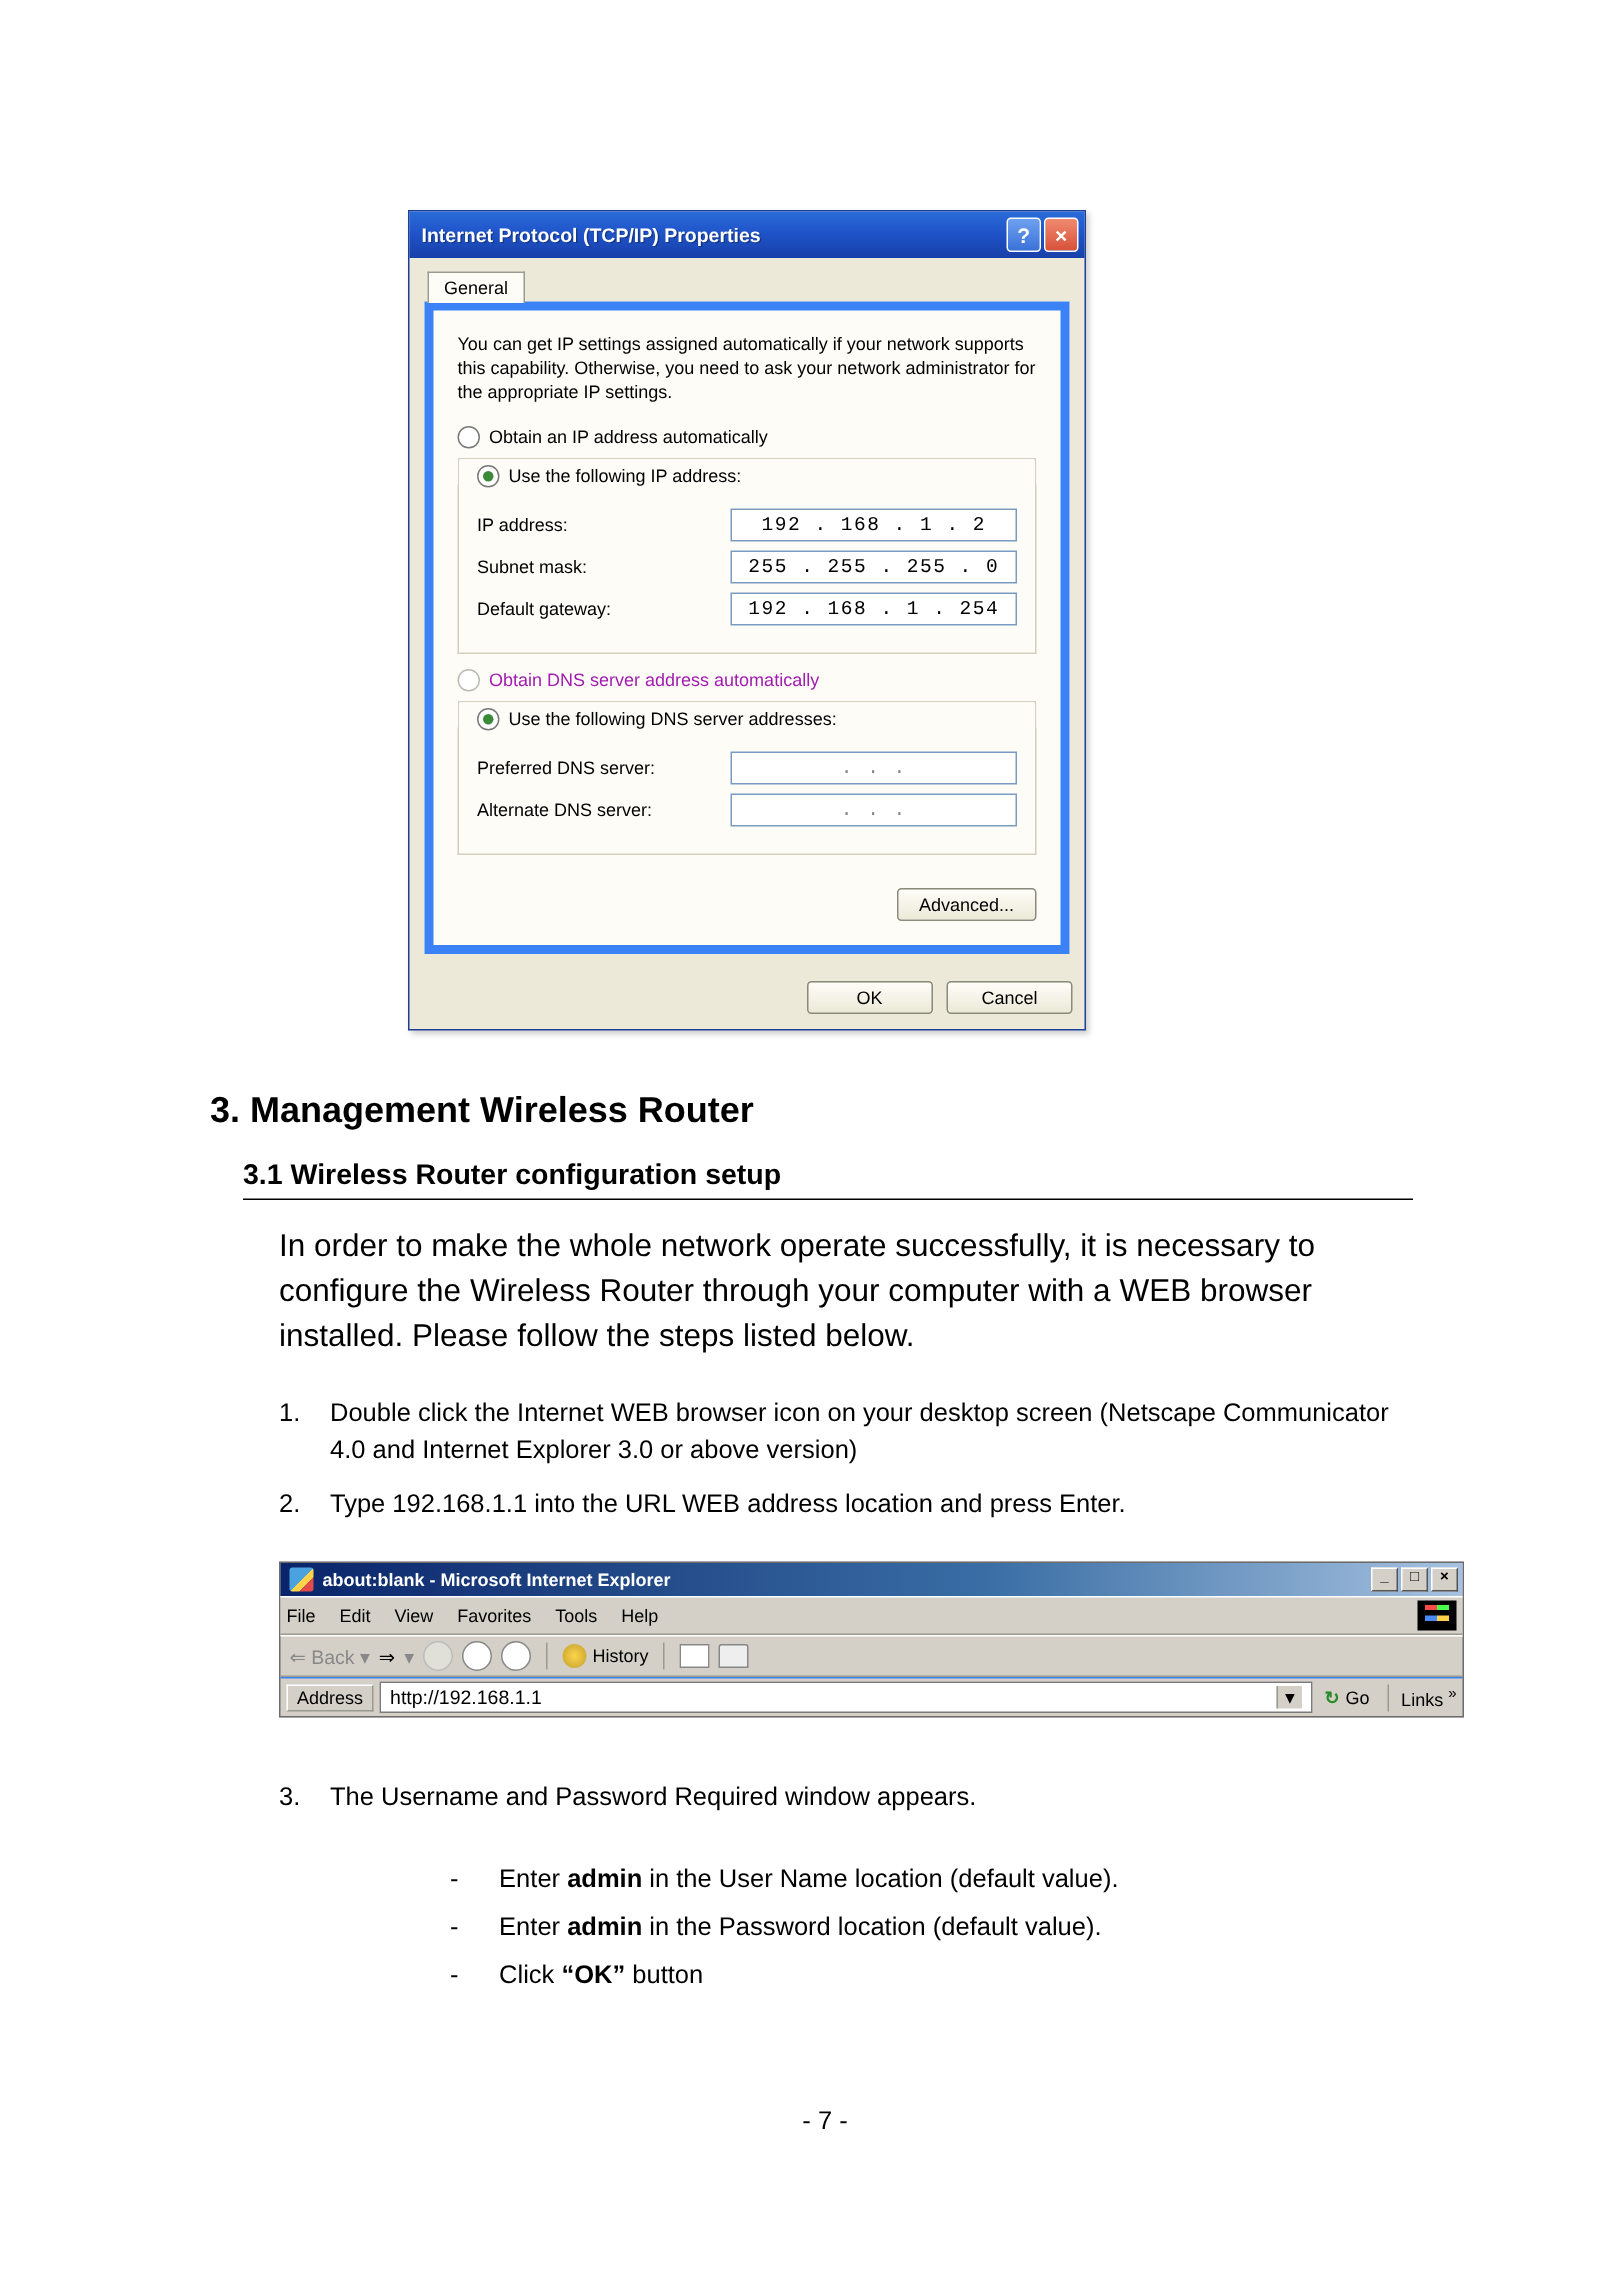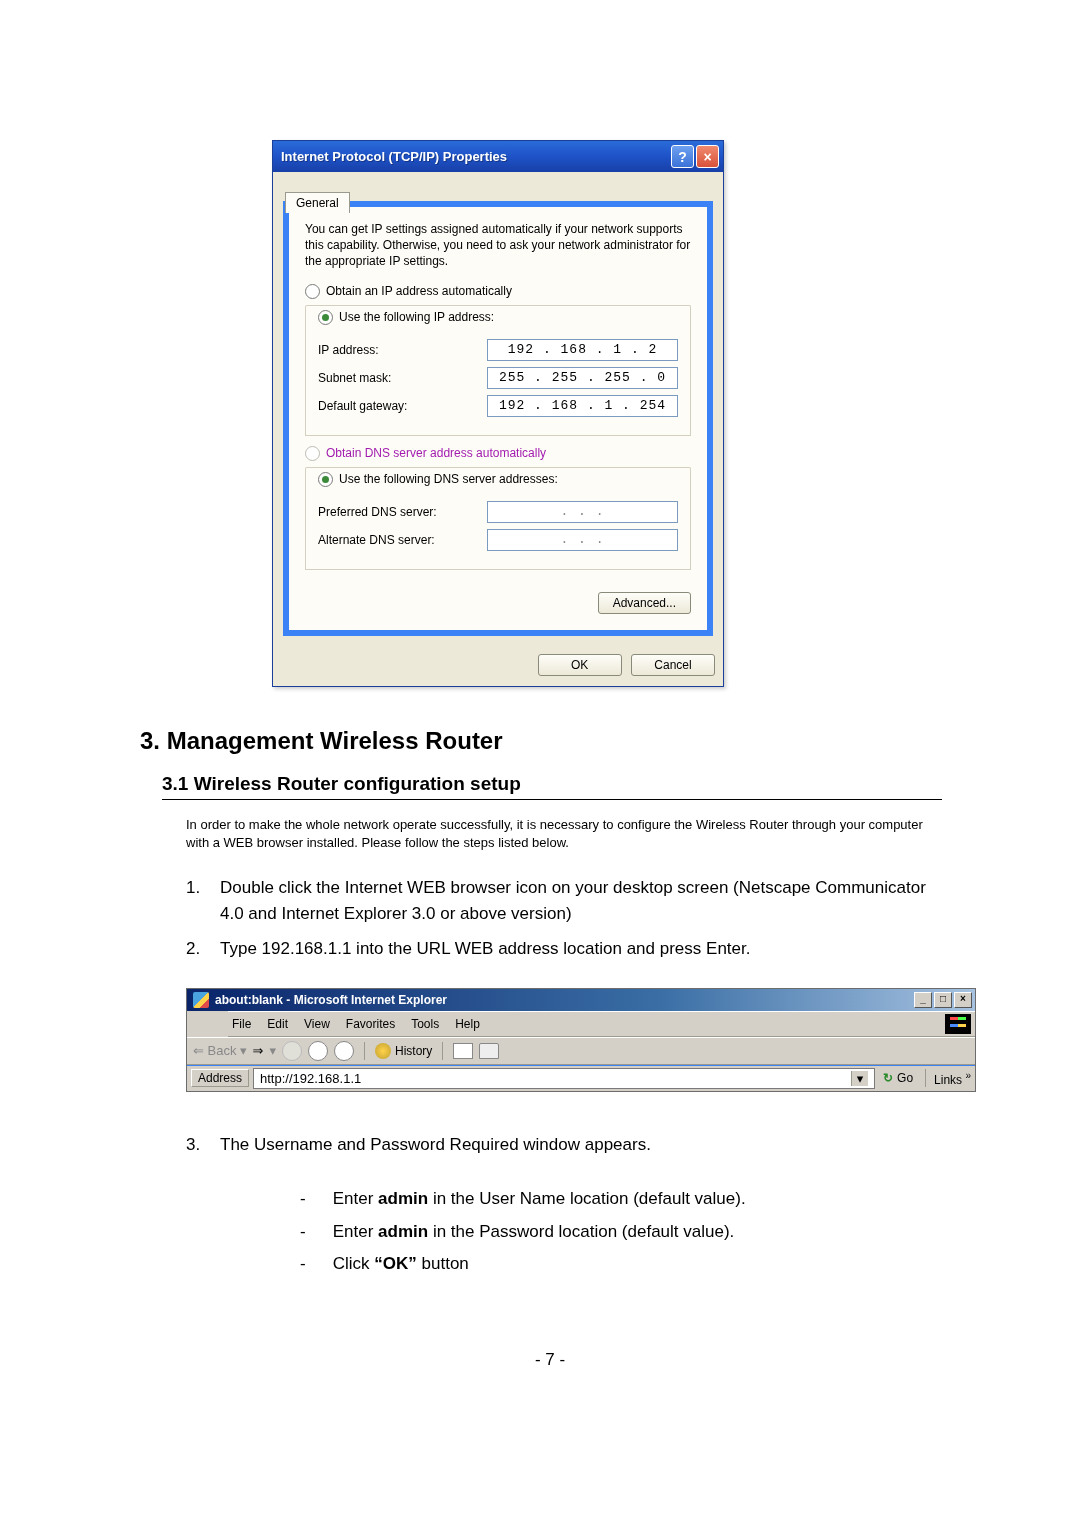--- a/index.html
+++ b/index.html
@@ -47,21 +47,21 @@
   .titlebtn.help { background: linear-gradient(#6fa1f0,#3a72d8); color:#fff; }
   .titlebtn.close { background: linear-gradient(#f08a6f,#d8513a); color:#fff; }
   .dlg-body { padding: 8px 10px 10px 10px; }
   .tab {
     display: inline-block;
     background: #fdfcf7;
     border: 1px solid #9a9a8e;
     border-bottom: none;
     padding: 3px 10px;
     position: relative;
-    top: 12px;
+    top: 1px;
     margin-left: 2px;
   }
   .tabpanel {
     border: 6px solid #3b82f6;
     background: #fdfcf7;
     padding: 14px 16px 16px 16px;
   }
   .desc { margin: 0 0 14px 0; line-height: 1.35; }
   .radio-row { display:flex; align-items:center; margin: 4px 0; }
   .radio {
@@ -124,21 +124,21 @@
   h3.sub {
     font-size: 19px;
     font-weight: bold;
     margin: 0 0 4px 22px;
     padding-bottom: 4px;
     border-bottom: 1.5px solid #000;
     width: 780px;
   }
   p.para {
     margin: 16px 0 22px 46px;
-    font-size: 13px;
+    font-size: 21px;
     line-height: 1.45;
     width: 760px;
   }
   ol.numlist {
     margin: 0 0 26px 46px;
     padding: 0;
     font-size: 17px;
     line-height: 1.5;
     list-style: none;
     width: 760px;
@@ -183,21 +183,20 @@
     background:#d4d0c8; border:1px solid #fff;
     border-right-color:#555; border-bottom-color:#555;
     margin-left:2px; font-size:10px; line-height:12px;
     text-align:center; color:#000; font-weight:bold;
   }
   .ie-menu {
     display:flex; align-items:center;
     background:#d4d0c8;
     border-top:1px solid #fff; border-bottom:1px solid #9a9a8e;
     padding: 2px 4px;
-    margin-left: 41px;
   }
   .ie-menu span.mi { margin-right:16px; }
   .ie-menu .winlogo {
     margin-left:auto;
     width:26px; height:20px;
     background:#000;
     display:flex; align-items:center; justify-content:center;
   }
   .winlogo .flag {
     width:16px; height:14px;

